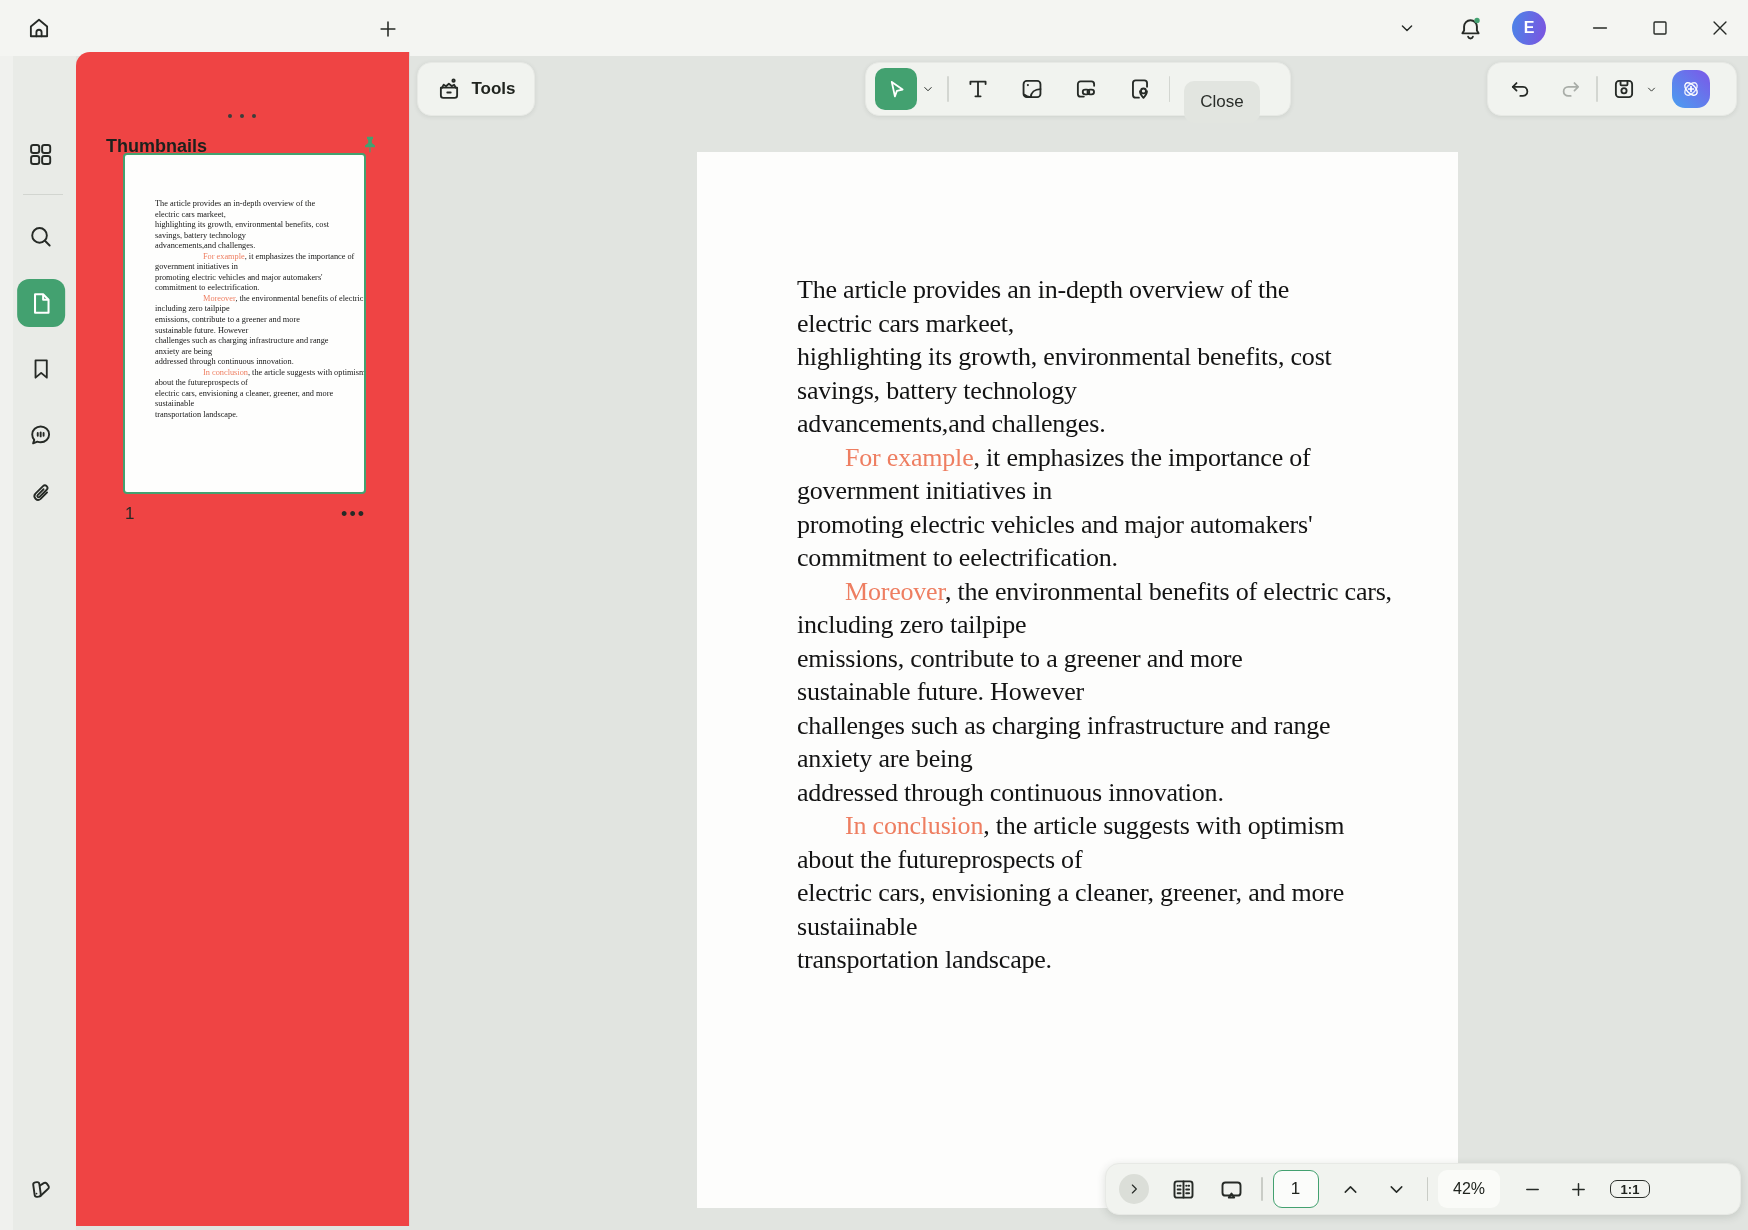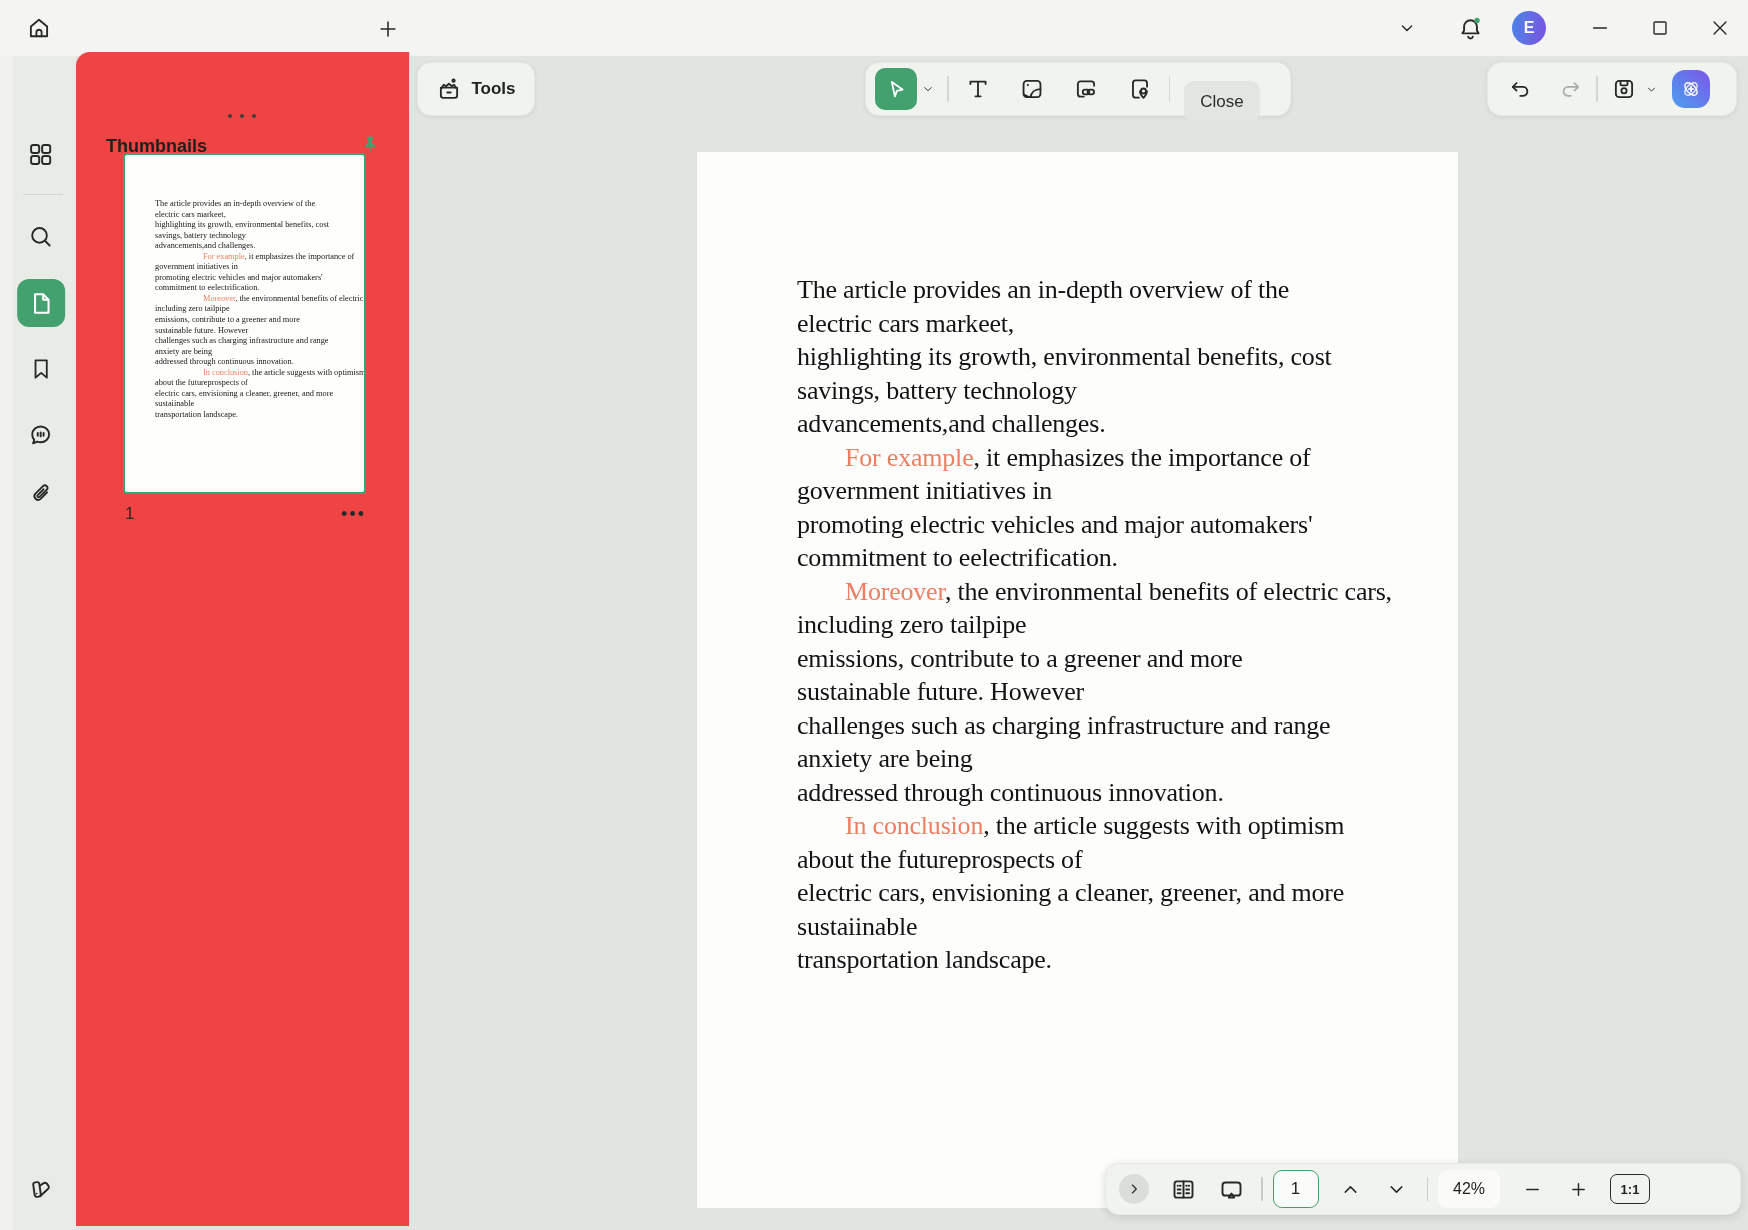--- a/index.html
+++ b/index.html
@@ -93,21 +93,21 @@
   .bb-btn { border:none; background:transparent; display:flex; align-items:center; justify-content:center;
             cursor:pointer; flex:0 0 auto; }
   .bb-circle { width:30px; height:30px; border-radius:50%; background:#dbded8; margin-right:14px; }
   .bb-icon { width:40px; height:40px; }
   .page-box { width:46px; height:38px; background:#fbfcfa; border:1.5px solid var(--accent);
               border-radius:9px; display:flex; align-items:center; justify-content:center;
               font-size:17px; color:#20241f; cursor:text; flex:0 0 auto; }
   .zoom-pill { width:62px; height:38px; background:#fafbf8; border-radius:9px; display:flex;
                align-items:center; justify-content:center; font-size:16px; color:#20241f;
                cursor:pointer; border:none; flex:0 0 auto; }
-  .ratio-box { width:40px; height:30px; border:1.7px solid #2a2e2a; border-radius:7px; background:transparent;
+  .ratio-box { width:40px; height:18px; border:1.7px solid #2a2e2a; border-radius:7px; background:transparent;
                display:flex; align-items:center; justify-content:center; font-size:13px; font-weight:600;
                color:#20241f; cursor:pointer; flex:0 0 auto; }
   .bb-div { width:1.5px; height:24px; background:#c9ccc6; border-radius:1px; margin:0 10px; flex:0 0 auto; }
   .sp8{width:8px;flex:0 0 auto;} .sp12{width:12px;flex:0 0 auto;} .sp6{width:6px;flex:0 0 auto;}
 </style>
 </head>
 <body>
 
 <div id="app">
 

